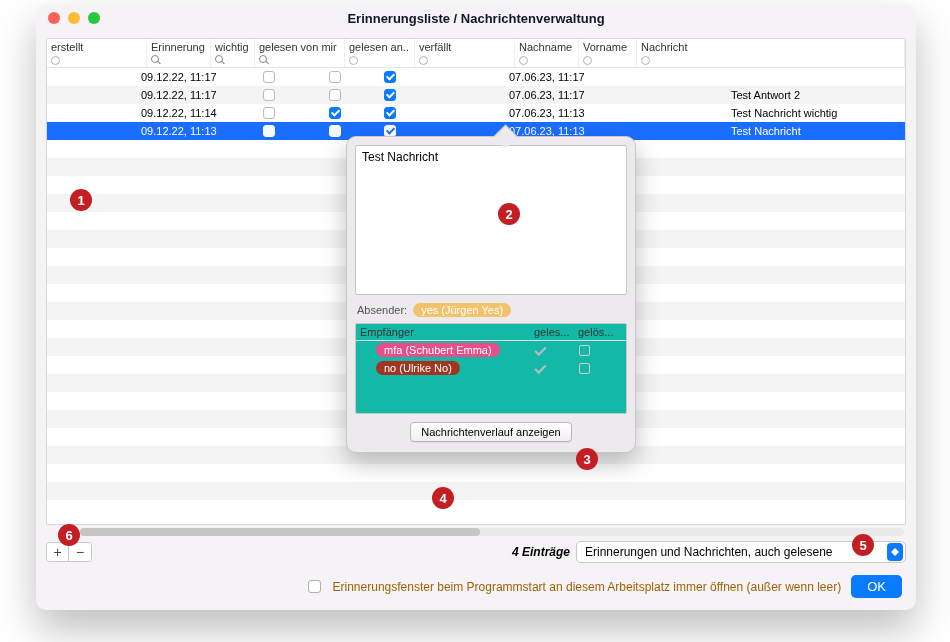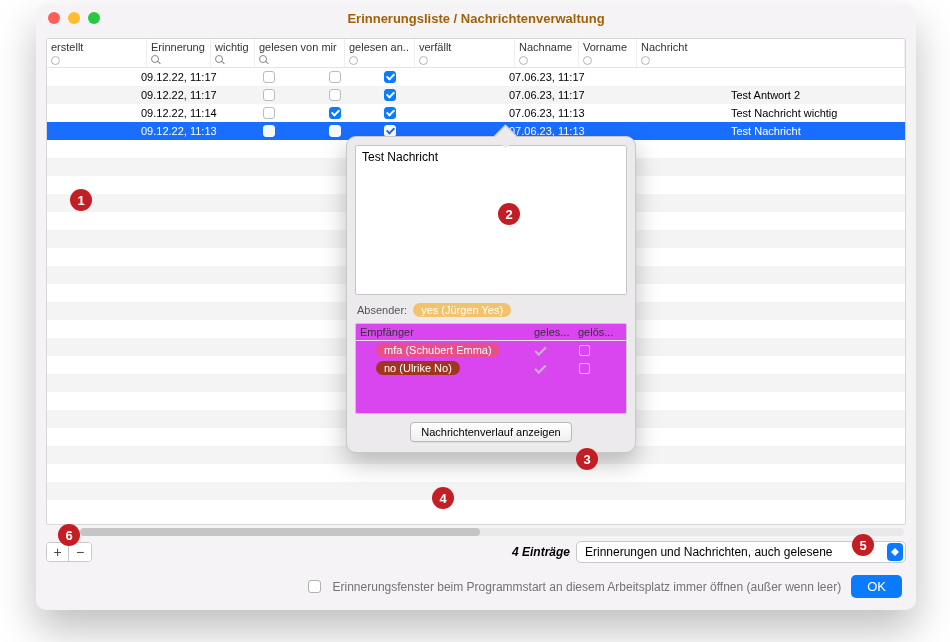--- a/index.html
+++ b/index.html
@@ -6,21 +6,21 @@
   body { background: #fff; width: 950px; height: 642px; position: relative; overflow:hidden;}
   .window {
     position: absolute; left: 36px; top: 4px; width: 880px; height: 606px;
     background: #f5f3f5; border-radius: 10px; box-shadow: 0 20px 40px rgba(0,0,0,0.25);
     display: flex; flex-direction: column;
   }
   .titlebar { height: 28px; display:flex; align-items:center; position:relative; }
   .traffic { display:flex; gap:8px; margin-left:12px; }
   .dot { width:12px; height:12px; border-radius:50%; }
   .dot.red{background:#ff5f57;} .dot.yellow{background:#febc2e;} .dot.green{background:#28c840;}
-  .title { position:absolute; left:0; right:0; text-align:center; font-size:13px; font-weight:600; color:#a16207; }
+  .title { position:absolute; left:0; right:0; text-align:center; font-size:13px; font-weight:600; color:#0f172a; }
   .content { flex:1; margin:6px 10px 0 10px; background:#fff; border:1px solid #d8d8d8; border-radius:2px; display:flex; flex-direction:column; position:relative; overflow:hidden;}
   .thead { display:flex; font-size:11px; color:#333; border-bottom:1px solid #e3e3e3; background:#fff;}
   .th { padding:2px 4px 1px 4px; border-right:1px solid #eee; display:flex; flex-direction:column; gap:1px;}
   .th .lbl{white-space:nowrap; overflow:hidden;}
   .th .filter{height:12px; display:flex; align-items:center;}
   .circ{width:9px;height:9px;border:1px solid #b5b5b5;border-radius:50%;}
   .mag{width:10px;height:10px;position:relative;}
   .mag::before{content:"";position:absolute;width:6px;height:6px;border:1px solid #888;border-radius:50%;left:0;top:0;}
   .mag::after{content:"";position:absolute;width:4px;height:1px;background:#888;transform:rotate(45deg);left:6px;top:7px;}
   .tbody{flex:1; overflow:auto; position:relative;}
@@ -37,21 +37,21 @@
   
   .c0{width:90px;} .c1{width:100px;} .c2{width:64px;text-align:center;justify-content:center;} .c3{width:44px;justify-content:flex-end;}
   .c4{width:90px;justify-content:center;} .c5{width:70px;} .c6{width:100px;} .c7{width:64px;} .c8{width:58px;} .c9{flex:1;}
   .th.c2,.th.c3,.th.c4{align-items:flex-start;}
   
   .popover{position:absolute; left:310px; top:132px; width:290px; background:#eceaec; border:1px solid #c9c7c9; border-radius:10px; box-shadow:0 10px 25px rgba(0,0,0,0.25); padding:8px; font-size:11px; }
   .popover::before{content:"";position:absolute;top:-9px;left:150px;width:16px;height:16px;background:#eceaec;border-left:1px solid #c9c7c9;border-top:1px solid #c9c7c9;transform:rotate(45deg);}
   .msgbox{background:#fff;border:1px solid #c6c6c6;border-radius:2px;height:150px;padding:4px 6px;font-size:12px;}
   .sender-row{display:flex;align-items:center;gap:6px;margin:8px 2px 6px 2px;color:#555;}
   .tag{display:inline-block;padding:1px 8px;border-radius:9px;color:#fff;font-size:11px;}
-  .recip-box{background:#d946ef;border:1px solid #c6c6c6;border-radius:2px;}
+  .recip-box{background:#14b8a6;border:1px solid #c6c6c6;border-radius:2px;}
   .recip-head{display:flex;font-size:11px;border-bottom:1px solid #e3e3e3;padding:2px 4px;color:#333;}
   .rh0{flex:1;} .rh1{width:44px;} .rh2{width:44px;}
   .recip-row{display:flex;align-items:center;padding:2px 20px;height:18px;}
   .recip-row .rh1,.recip-row .rh2{display:flex;justify-content:center;}
   .ck{width:11px;height:6px;border:solid #bcbcbc;border-width:0 0 2px 2px;transform:rotate(-45deg);}
   .ckbox{width:11px;height:11px;border:1px solid #cfcfcf;border-radius:2px;}
   .recip-body{height:72px;}
   .hist-btn{display:block;margin:8px auto 2px auto;background:linear-gradient(#fff,#efefef);border:1px solid #b8b8b8;border-radius:4px;padding:3px 10px;font-size:11px;box-shadow:0 1px 0 rgba(0,0,0,0.05);}
   
   .scrollbar{height:14px;margin:0 10px;position:relative;}
@@ -61,21 +61,21 @@
   .pm{display:flex;border:1px solid #c8c8c8;border-radius:4px;overflow:hidden;background:#fff;}
   .pm button{width:22px;height:18px;border:none;background:#fff;font-size:14px;line-height:14px;color:#444;}
   .pm button:first-child{border-right:1px solid #c8c8c8;}
   .count{margin-left:auto;font-weight:600;font-style:italic;}
   .select{flex:0 0 330px;display:flex;align-items:center;justify-content:space-between;border:1px solid #c8c8c8;border-radius:5px;background:#fff;height:22px;padding:0 2px 0 8px;font-size:12px;}
   .sel-arrows{width:16px;height:18px;background:#0a7bff;border-radius:4px;position:relative;}
   .sel-arrows::before,.sel-arrows::after{content:"";position:absolute;left:4px;border:4px solid transparent;}
   .sel-arrows::before{top:1px;border-bottom-color:#fff;}
   .sel-arrows::after{bottom:1px;border-top-color:#fff;}
   .footer{display:flex;align-items:center;justify-content:flex-end;gap:10px;margin:12px 14px 12px 14px;font-size:12px;}
-  .chk-row{display:flex;align-items:center;gap:12px;color:#737373;}
+  .chk-row{display:flex;align-items:center;gap:12px;color:#a16207;}
   .fchk{width:13px;height:13px;border:1px solid #b0b0b0;border-radius:3px;background:#fff;}
   .ok{background:#0a7bff;color:#fff;border:none;border-radius:5px;padding:4px 16px;font-size:13px;font-weight:500;}
   
   .marker{position:absolute;width:22px;height:22px;background:#c41e25;color:#fff;border-radius:50%;display:flex;align-items:center;justify-content:center;font-size:13px;font-weight:700;z-index:50;}
 </style>
 </head>
 <body>
 
 <div class="window">
   <div class="titlebar">

